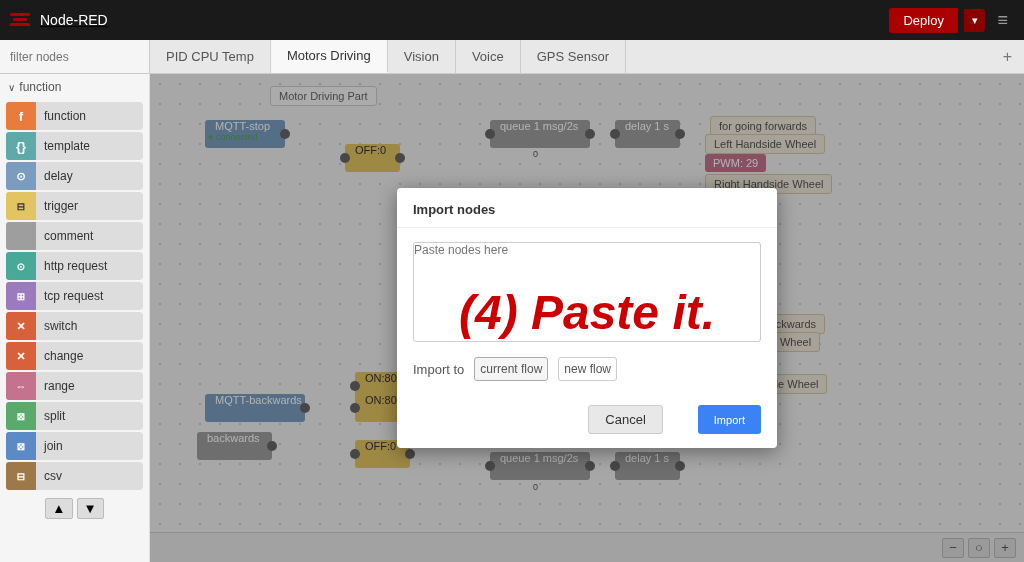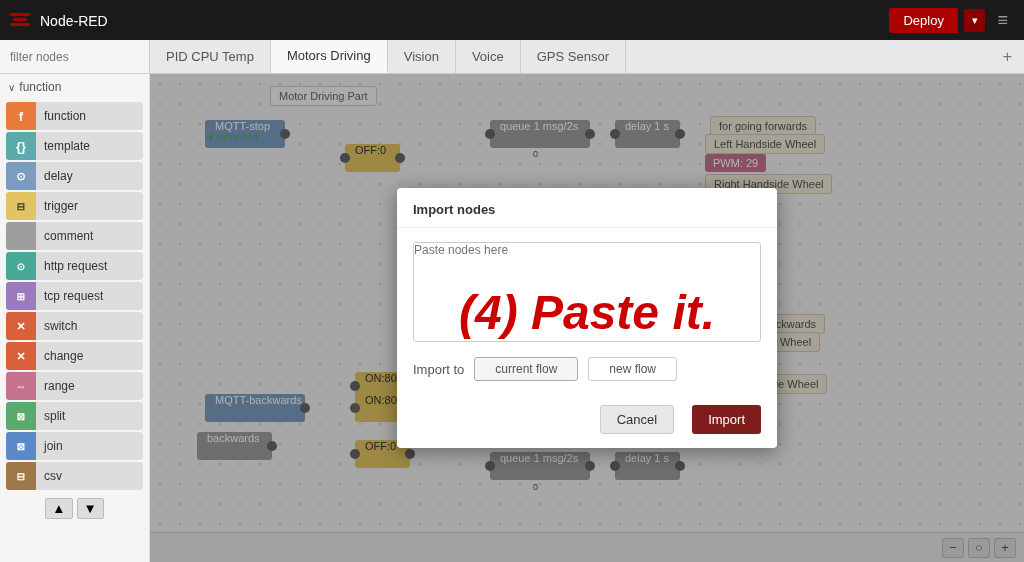--- a/index.html
+++ b/index.html
@@ -8,21 +8,21 @@
     
     #topbar {
       background: #1a1a1a;
       height: 40px;
       display: flex;
       align-items: center;
       justify-content: space-between;
       padding: 0 10px;
     }
     .topbar-left { display: flex; align-items: center; gap: 8px; }
-    .nodered-logo { display: flex; align-items: flex-end; gap: 6px; }
+    .nodered-logo { display: flex; align-items: center; gap: 6px; text-decoration: underline; }
     .logo-icon { width: 24px; height: 18px; position: relative; }
     .logo-bar { height: 3px; background: #aa0000; margin: 2px 0; border-radius: 1px; }
     .logo-bar:nth-child(1) { width: 20px; }
     .logo-bar:nth-child(2) { width: 14px; margin-left: 3px; }
     .logo-bar:nth-child(3) { width: 20px; }
     .logo-text { color: white; font-size: 14px; font-weight: 300; }
     .topbar-right { display: flex; align-items: center; gap: 6px; }
     .deploy-btn {
       background: #aa0000;
       color: white;
@@ -308,21 +308,21 @@
       align-items: center;
       gap: 10px;
       margin-top: 12px;
     }
     .import-to-label {
       font-size: 13px;
       color: #555;
     }
     .import-option {
       border: 1px solid #ccc;
-      padding: 4px 20px;
+      padding: 4px 5px;
       border-radius: 3px;
       font-size: 12px;
       cursor: pointer;
       background: white;
       color: #555;
     }
     .import-option.active {
       background: #f5f5f5;
       border-color: #aaa;
     }
@@ -335,27 +335,28 @@
     .btn-cancel {
       background: #e8e8e8;
       border: 1px solid #ccc;
       border-radius: 3px;
       padding: 6px 16px;
       cursor: pointer;
       font-size: 13px;
       color: #333;
     }
     .btn-import {
-      background: #7f1d1d;
+      background: #3b82f6;
       border: none;
       border-radius: 3px;
       padding: 6px 16px;
       cursor: pointer;
-      font-size: 13px;
+      font-size: 11px;
       color: white;
+      margin-left: 17px;
     }
 
     
     #bottombar {
       position: absolute;
       bottom: 0;
       left: 150px;
       right: 0;
       height: 30px;
       background: #e8e8e8;

